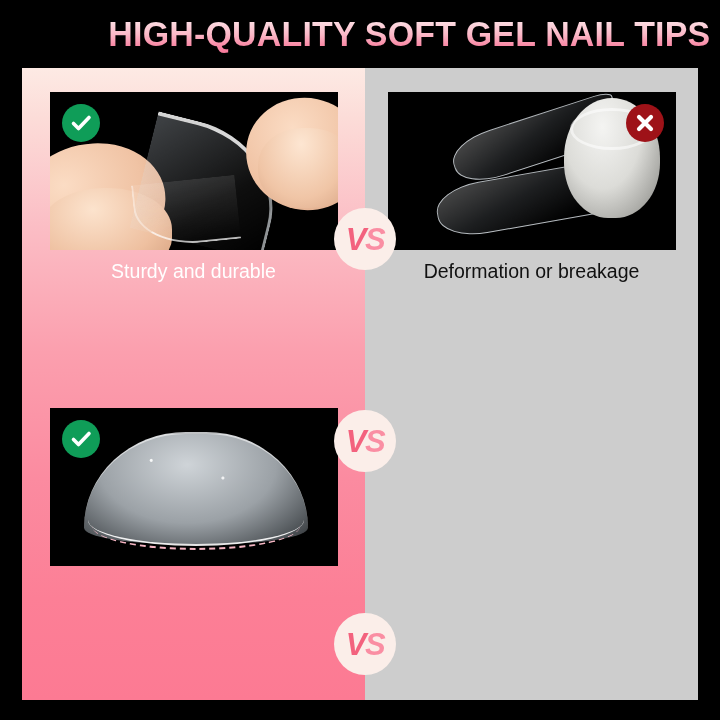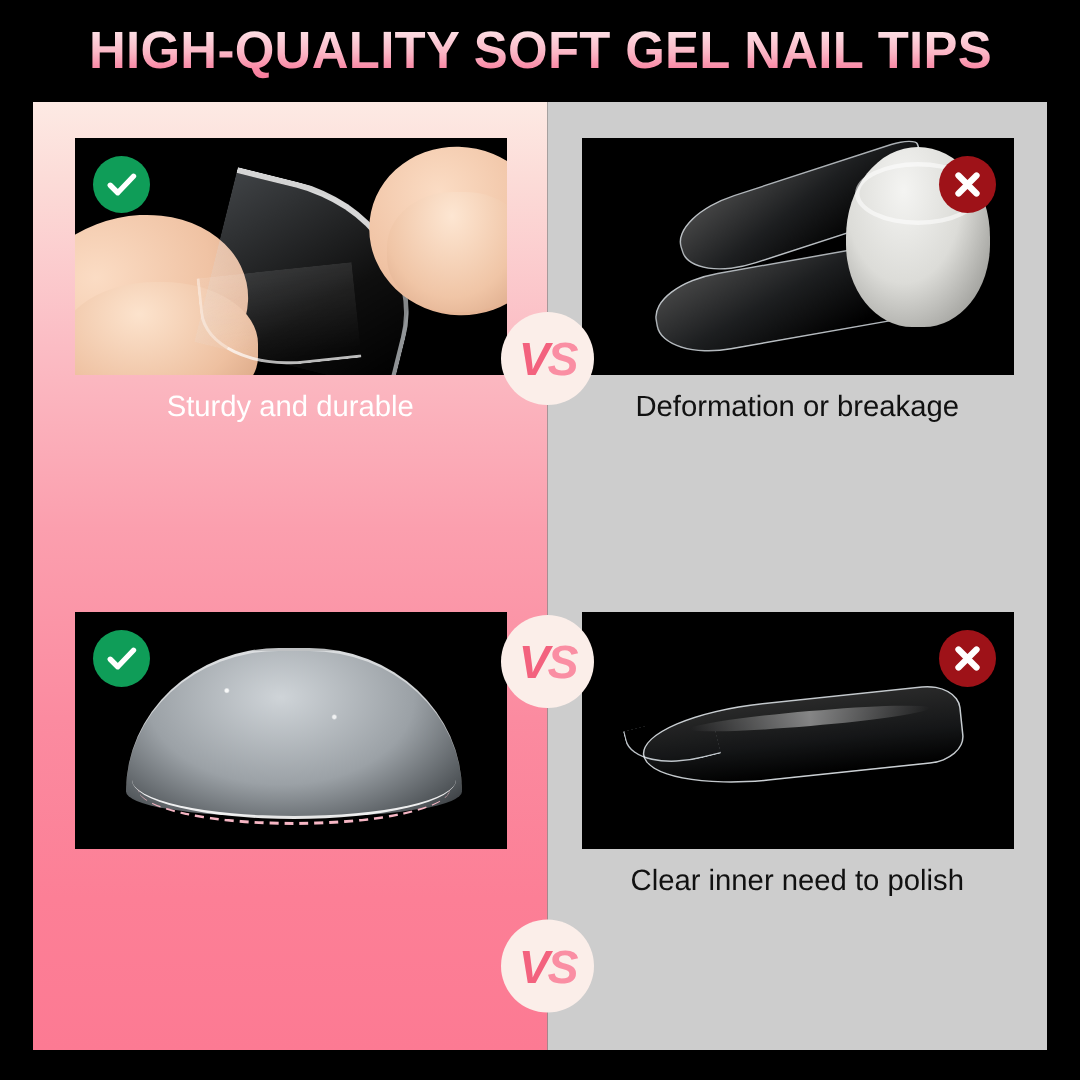--- a/index.html
+++ b/index.html
@@ -8,21 +8,21 @@
     background:#000;
     font-family:"Liberation Sans", sans-serif;
     overflow:hidden;
     position:relative;
   }
 
   
   .title-bar{
     position:absolute;
     left:0; top:0; width:720px; height:68px;
-    display:flex; align-items:center; justify-content:center;
+    display:flex; align-items:center; justify-content:flex-end;
     background:#000;
   }
   .title-text{
     font-size:35px;
     font-weight:bold;
     letter-spacing:0.2px;
     white-space:nowrap;
     font-family:"Liberation Sans", sans-serif;
     background:linear-gradient(180deg,#fdeef1 0%,#fcd9e0 22%,#fbb7c6 52%,#f98aa6 78%,#f7789a 100%);
     -webkit-background-clip:text;
@@ -315,35 +315,20 @@
         </div>
         <div class="badge badge-no">
           <svg width="24" height="24" viewBox="0 0 24 24" aria-hidden="true">
             <path d="M6 6 L18 18 M18 6 L6 18" fill="none" stroke="#ffffff" stroke-width="4.2" stroke-linecap="round"></path>
           </svg>
         </div>
       </div>
       <div class="caption">Deformation or breakage</div>
     </div>
 
-    <div class="row">
-      <div class="photo">
-        <div class="ph">
-          <div class="ctip"></div>
-          <div class="ctip-hook"></div>
-          <div class="ctip-shine"></div>
-        </div>
-        <div class="badge badge-no">
-          <svg width="24" height="24" viewBox="0 0 24 24" aria-hidden="true">
-            <path d="M6 6 L18 18 M18 6 L6 18" fill="none" stroke="#ffffff" stroke-width="4.2" stroke-linecap="round"></path>
-          </svg>
-        </div>
-      </div>
-      <div class="caption">Clear inner need to polish</div>
-    </div>
 
   </div>
 
   <div class="vs vs-1">
     <span class="vs-txt vs-v">V</span>
       <span class="vs-txt vs-s">S</span>
   </div>
   <div class="vs vs-2">
     <span class="vs-txt vs-v">V</span>
       <span class="vs-txt vs-s">S</span>

